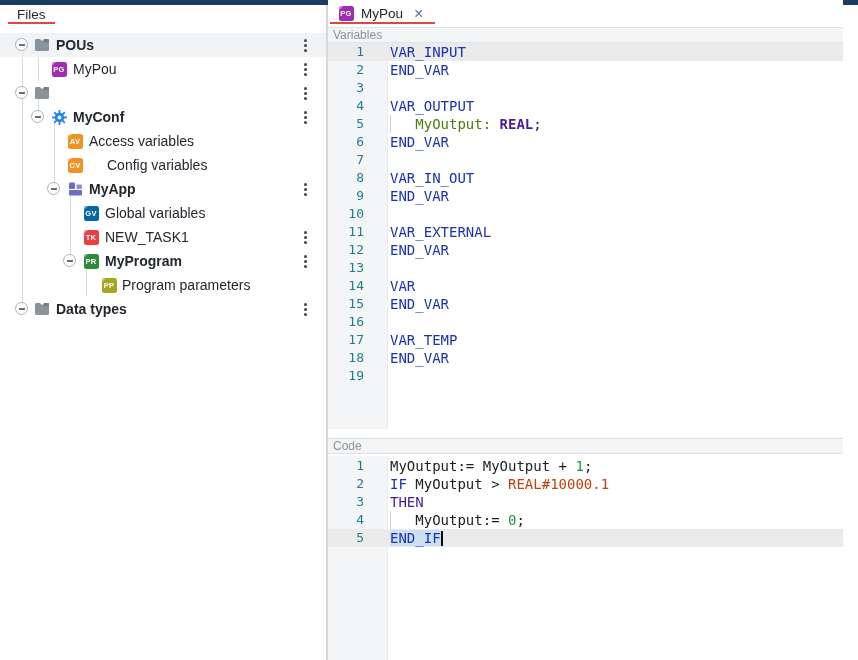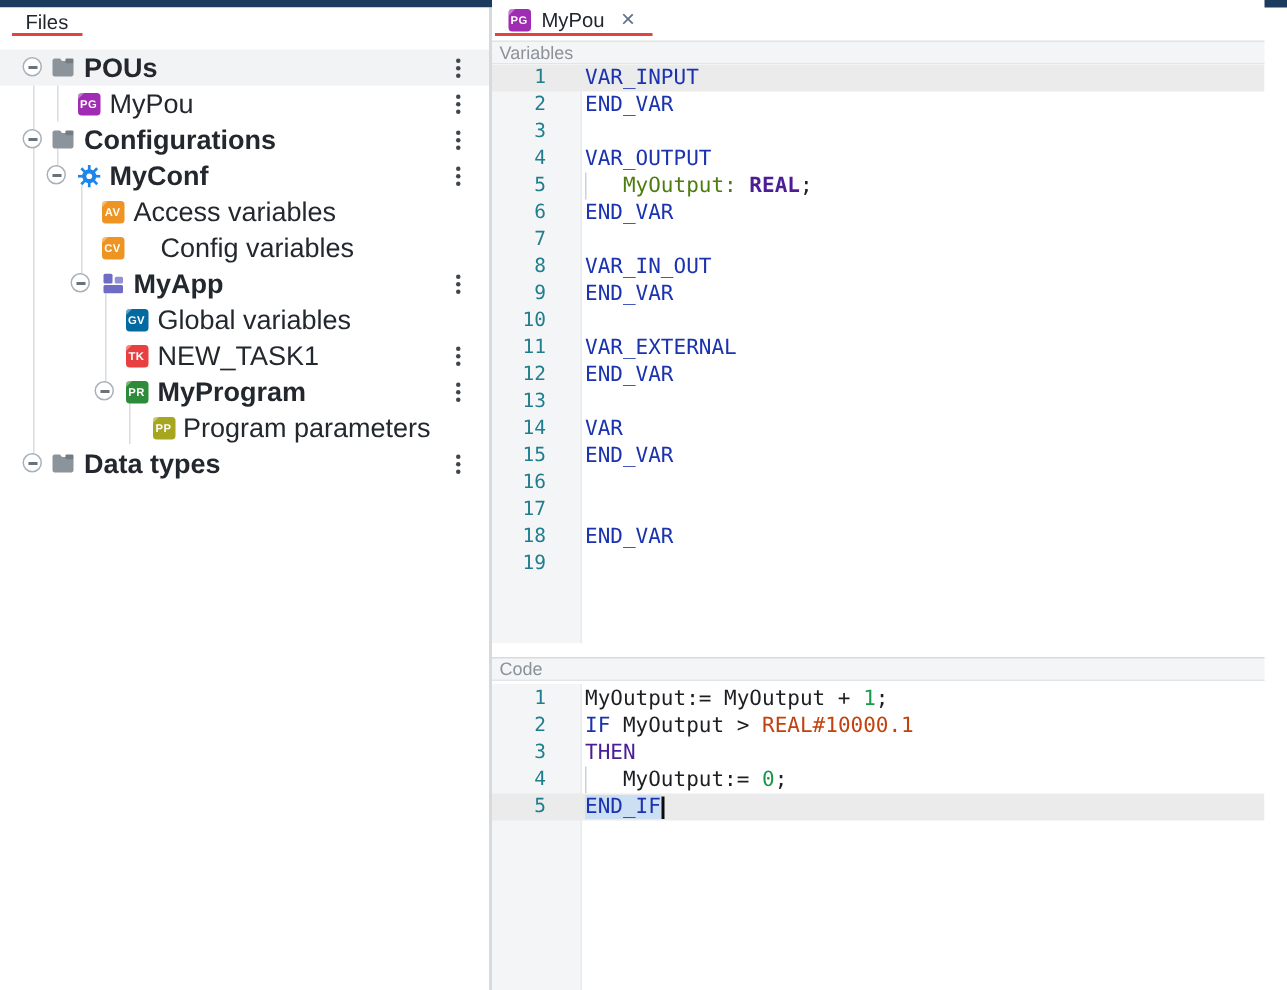--- a/index.html
+++ b/index.html
@@ -15,21 +15,21 @@
 
   
   .files-panel{position:absolute;left:0;top:5px;width:326px;bottom:0;background:#fff}
   .vdivider{position:absolute;left:326px;top:5px;width:2px;bottom:0;background:var(--divider)}
   .files-tab{position:absolute;left:8px;top:0;height:19px;padding:1px 9px 0 9px;
     border-bottom:2px solid var(--accent);display:flex;align-items:center;
     font-size:13.5px;color:#1f252b;cursor:default}
   .tree{position:absolute;left:0;top:28px;right:0}
   .tree-row{position:relative;height:24px;width:100%}
   .tree-row.hover{background:#f1f3f4}
-  .tree-label{position:absolute;top:0;height:24px;line-height:24px;font-size:18px;color:#23282e;white-space:nowrap}
+  .tree-label{position:absolute;top:0;height:24px;line-height:24px;font-size:14px;color:#23282e;white-space:nowrap}
   .tree-label.b{font-weight:600}
   .toggle{position:absolute;width:13px;height:13px;top:5px;border:1px solid #a9b1b8;
     border-radius:50%;background:#fff;z-index:2}
   .toggle::after{content:"";position:absolute;left:2.5px;top:5px;width:6px;height:1.5px;background:#68727b}
   .kebab{position:absolute;left:300px;top:5px;width:12px;height:15px}
   .kebab::before{content:"";position:absolute;left:4px;top:1px;width:3px;height:3px;border-radius:50%;
     background:#3f474e;box-shadow:0 5px 0 #3f474e,0 10px 0 #3f474e}
   .guide{position:absolute;width:1px;background:#d9dcdf}
   .icon-slot{position:absolute;top:4px;width:16px;height:16px;display:flex;align-items:center;justify-content:center}
   .doc{width:15px;height:15px;border-radius:2.5px;position:relative;display:flex;align-items:center;
@@ -99,21 +99,20 @@
           <span class="kebab"></span>
         </div>
         <div class="tree-row">
           <span class="toggle" style="left: 15px;"></span>
           <span class="icon-slot" style="left: 34px;">
             <svg width="16" height="14" viewBox="0 0 16 14">
               <path d="M1 2.5C1 1.7 1.6 1 2.4 1H6l1.4 1.6h6.2c.8 0 1.4.7 1.4 1.5v7.4c0 .8-.6 1.5-1.4 1.5H2.4C1.6 13 1 12.3 1 11.5Z" fill="#8c949b"></path>
               <rect x="9.6" y="1" width="5.4" height="3.2" rx="0.8" fill="#747c83"></rect>
             </svg>
           </span>
-          <span class="tree-label b" style="left: 56px;">Configurations</span>
           <span class="kebab"></span>
         </div>
         <div class="tree-row">
           <span class="toggle" style="left: 31px;"></span>
           <span class="icon-slot" style="left: 51px;">
             <svg width="15" height="15" viewBox="0 0 15 15">
               <circle cx="7.5" cy="7.5" r="4.7" fill="#1d86e8"></circle>
               <rect x="6.6" y="0" width="1.8" height="3.4" transform="rotate(0 7.5 7.5)" fill="#1d86e8"></rect>
               <rect x="6.6" y="0" width="1.8" height="3.4" transform="rotate(45 7.5 7.5)" fill="#1d86e8"></rect>
               <rect x="6.6" y="0" width="1.8" height="3.4" transform="rotate(90 7.5 7.5)" fill="#1d86e8"></rect>
@@ -266,20 +265,21 @@
         <div class="ed-line">
           <span class="num" style="color: rgb(31, 125, 142);">15</span>
           <span class="lbody"><span class="tk-kw" style="color: rgb(27, 51, 174);">END_VAR</span></span>
         </div>
         <div class="ed-line">
           <span class="num" style="color: rgb(31, 125, 142);">16</span>
           <span class="lbody"></span>
         </div>
         <div class="ed-line">
           <span class="num" style="color: rgb(31, 125, 142);">17</span>
+          <span class="lbody"><span class="tk-kw" style="color: rgb(27, 51, 174);">VAR_TEMP</span></span>
         </div>
         <div class="ed-line">
           <span class="num" style="color: rgb(31, 125, 142);">18</span>
           <span class="lbody"><span class="tk-kw" style="color: rgb(27, 51, 174);">END_VAR</span></span>
         </div>
         <div class="ed-line">
           <span class="num" style="color: rgb(31, 125, 142);">19</span>
           <span class="lbody"></span>
         </div>
       </div>

